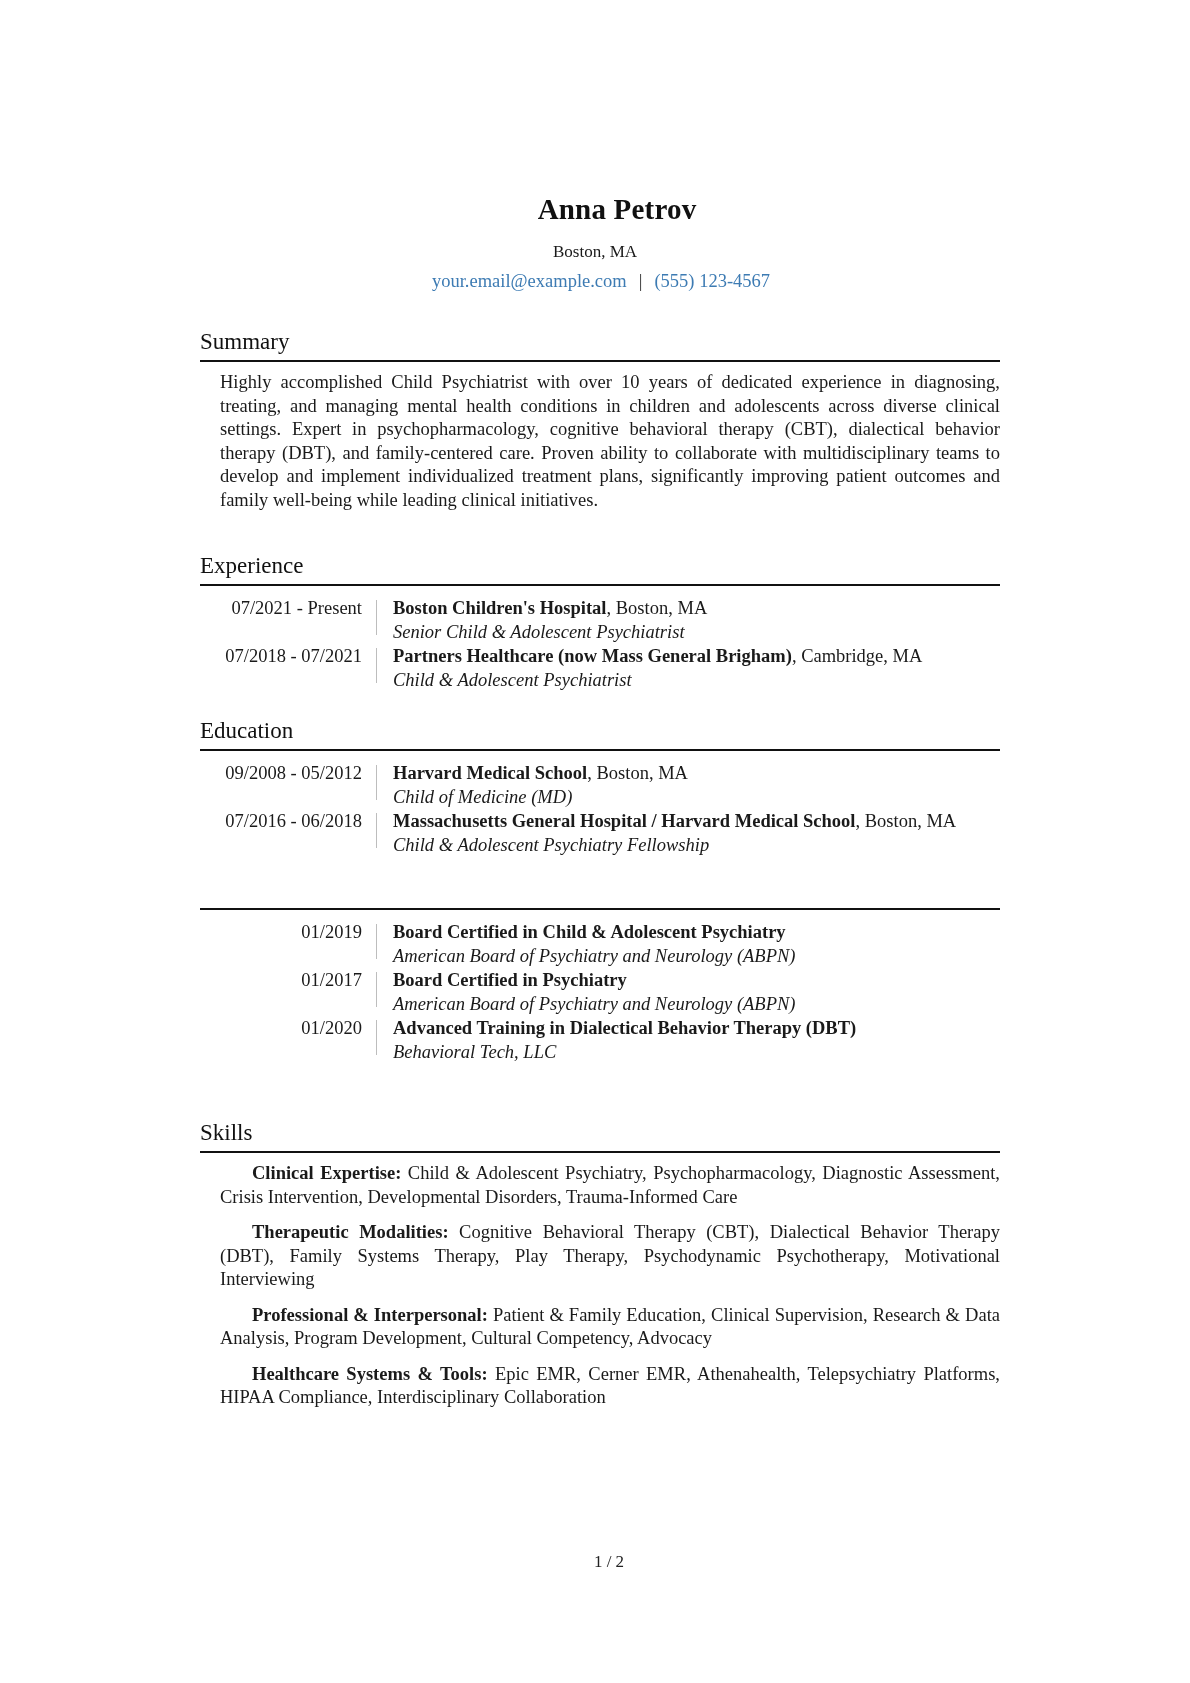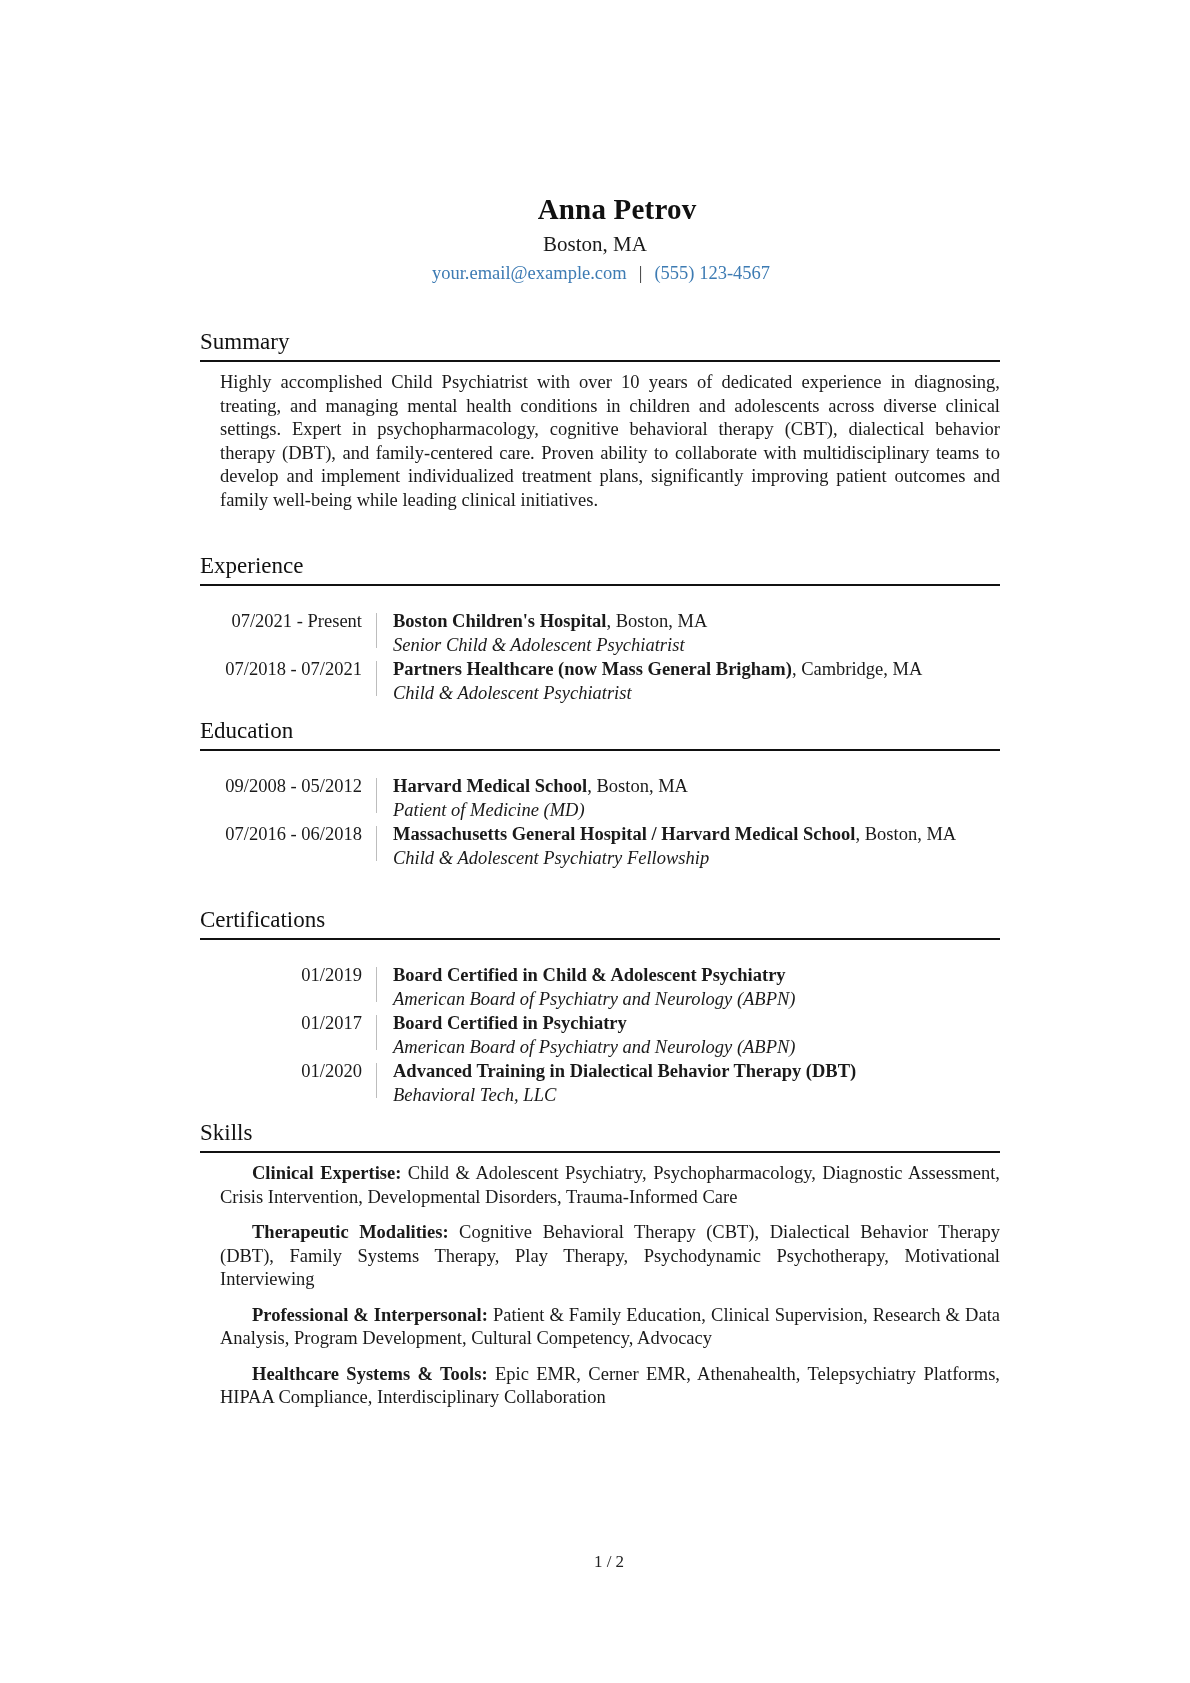--- a/index.html
+++ b/index.html
@@ -4,40 +4,40 @@
   <style>
     html, body { margin:0; padding:0; background:#ffffff; }
     body {
       width:1190px; height:1683px; position:relative; overflow:hidden;
       font-family: "Liberation Serif", "DejaVu Serif", serif;
       color:#1a1a1a;
     }
     .page { position:absolute; left:0; top:0; width:1190px; height:1683px; }
     .header { position:absolute; left:0; top:189px; width:1190px; text-align:center; }
     .name { font-size:29px; font-weight:bold; color:#111; line-height:40px; letter-spacing:0.2px;padding-left:44px; }
-    .location { font-size:21px; line-height:26px; margin-top:2px; }
+    .location { font-size:17px; line-height:26px; margin-top:10px; }
     .contact { font-size:18.5px; line-height:26px; margin-top:3px;padding-left:12px; }
     .contact a { color:#3d7bb3; text-decoration:none; }
     .contact .sep { color:#333; margin:0 12px; }
 
     .section { position:absolute; left:200px; width:800px; }
     .section-title { font-size:23px; line-height:30px; color:#111; }
     .rule { height:0; border-top:2.5px solid #111; margin-top:3px; }
     .summary-text {
       margin-left:20px; margin-top:9px; font-size:18.5px; line-height:23.5px;
       text-align:justify;
     }
 
     .entry { display:flex; align-items:flex-start; font-size:18.5px; line-height:23.5px; }
     .entry .date { width:176px; text-align:right; flex:none; padding-right:14px; box-sizing:border-box; white-space:nowrap;}
     .entry .bar { width:1px; background:#bdbdbd; flex:none; margin-top:3px; align-self:stretch; margin-bottom:9px; }
     .entry .body { padding-left:16px; flex:1; }
     .entry .org { font-weight:bold; }
     .entry .role { font-style:italic; }
-    .entries { margin-top:24px; }
+    .entries { margin-top:11px; }
     .entry + .entry { margin-top:1px; }
 
     .skills { margin-left:20px; margin-top:9px; }
     .skill { font-size:18.5px; line-height:23.5px; text-align:justify; margin-bottom:12px; }
     .skill b { font-weight:bold;margin-left:32px; }
 
     .pagenum { position:absolute; left:14px; width:1190px; top:1552px; text-align:center; font-size:17px; color:#222; }
   </style>
 </head>
 <body>
@@ -83,36 +83,35 @@
 
   <div class="section" style="top:716px;">
     <div class="section-title">Education</div>
     <div class="rule"></div>
     <div class="entries">
       <div class="entry">
         <div class="date">09/2008 - 05/2012</div>
         <div class="bar"></div>
         <div class="body">
           <span class="org">Harvard Medical School</span><span>, Boston, MA</span><br>
-          <span class="role">Patient of Medicine (MD)</span>
+          <span class="role">Child of Medicine (MD)</span>
         </div>
       </div>
       <div class="entry">
         <div class="date">07/2016 - 06/2018</div>
         <div class="bar"></div>
         <div class="body">
           <span class="org">Massachusetts General Hospital / Harvard Medical School</span><span>, Boston, MA</span><br>
           <span class="role">Child &amp; Adolescent Psychiatry Fellowship</span>
         </div>
       </div>
     </div>
   </div>
 
   <div class="section" style="top:905px;">
-    <div class="section-title">Certifications</div>
     <div class="rule"></div>
     <div class="entries">
       <div class="entry">
         <div class="date">01/2019</div>
         <div class="bar"></div>
         <div class="body">
           <span class="org">Board Certified in Child &amp; Adolescent Psychiatry</span><br>
           <span class="role">American Board of Psychiatry and Neurology (ABPN)</span>
         </div>
       </div>

